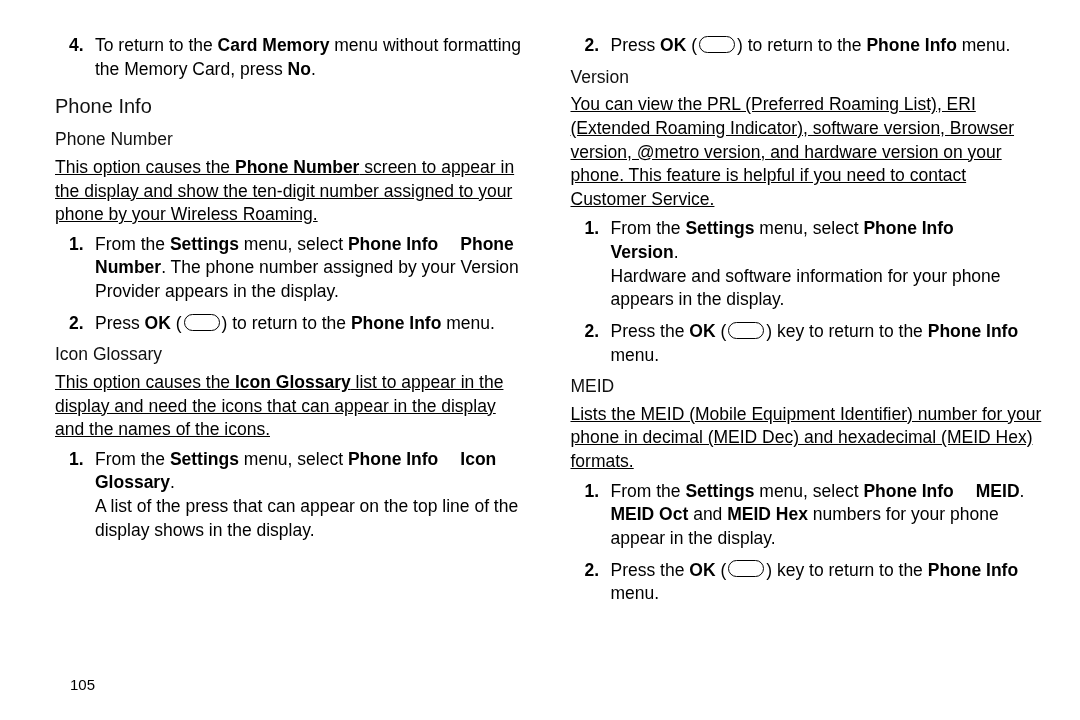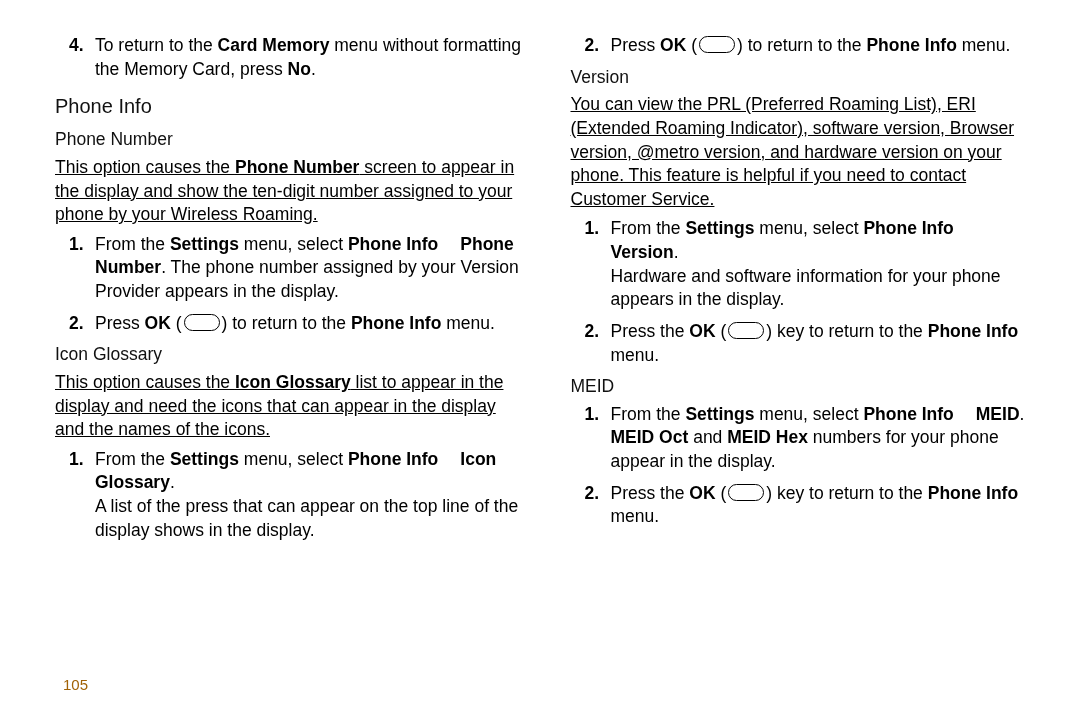--- a/index.html
+++ b/index.html
@@ -75,23 +75,23 @@
     border-radius: 9px;
     vertical-align: middle;
     margin: 0 2px;
     position: relative;
     top: -2px;
   }
   .gap { display: inline-block; width: 22px; }
   .page-no {
     position: absolute;
     bottom: 0px;
-    left: 8px;
+    left: 15px;
     font-size: 15px;
-    color: #a16207;
+    color: #000000;
   }
 </style>
 </head>
 <body>
 
 <div class="page">
 
   <div class="col">
 
     <ol class="steps" data-start="4">
@@ -146,20 +146,21 @@
       <li>
         <span>From the </span><b>Settings</b><span> menu, select </span><b>Phone Info</b><span class="gap"></span><b>Version</b><span>.</span>
         <div class="sub">Hardware and software information for your phone appears in the display.</div>
       </li>
       <li>
         <span>Press the </span><b>OK</b><span> (</span><span class="ok-icon"></span><span>) key to return to the </span><b>Phone Info</b><span> menu.</span>
       </li>
     </ol>
 
     <div class="heading-2">MEID</div>
+    <p class="body">Lists the MEID (Mobile Equipment Identifier) number for your phone in decimal (MEID Dec) and hexadecimal (MEID Hex) formats.</p>
 
     <ol class="steps">
       <li>
         <span>From the </span><b>Settings</b><span> menu, select </span><b>Phone Info</b><span class="gap"></span><b>MEID</b><span>.</span>
         <div class="sub">
           <b>MEID Oct</b><span> and </span><b>MEID Hex</b><span> numbers for your phone appear in the display.</span>
         </div>
       </li>
       <li>
         <span>Press the </span><b>OK</b><span> (</span><span class="ok-icon"></span><span>) key to return to the </span><b>Phone Info</b><span> menu.</span>

